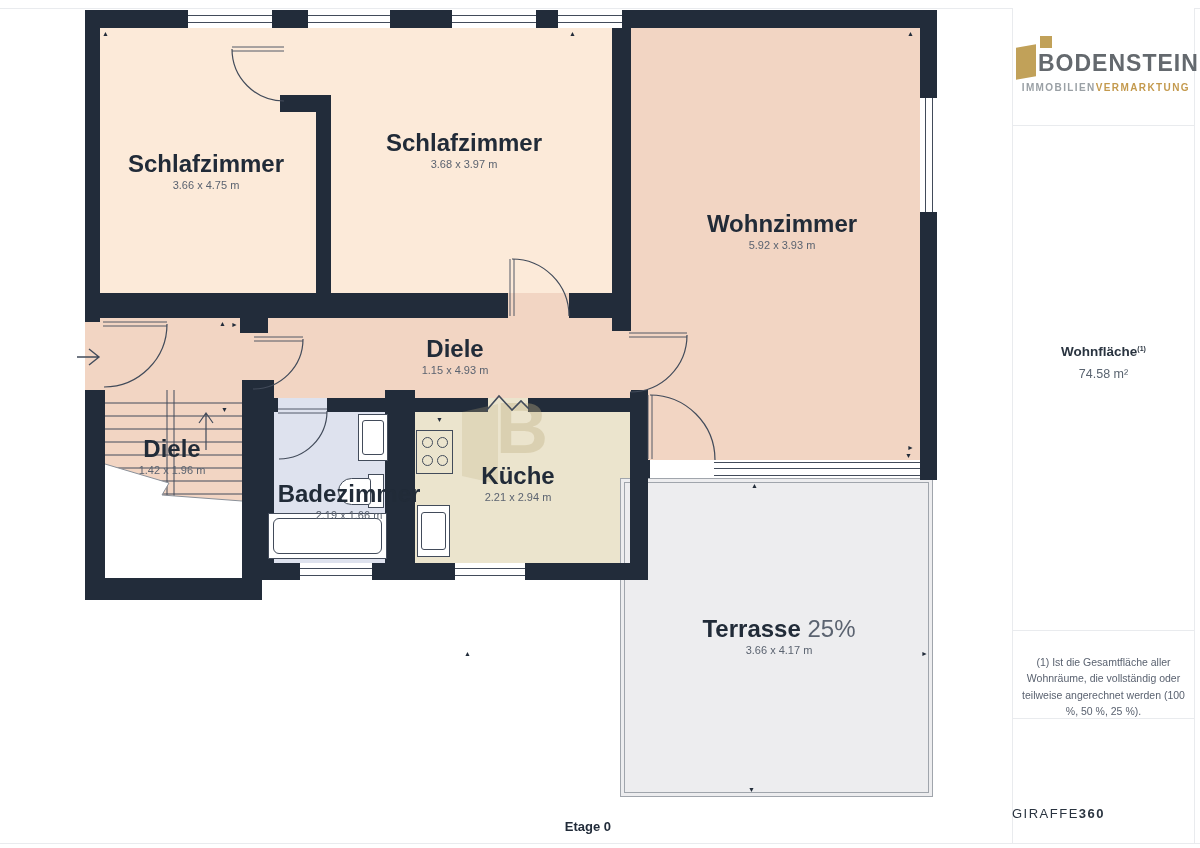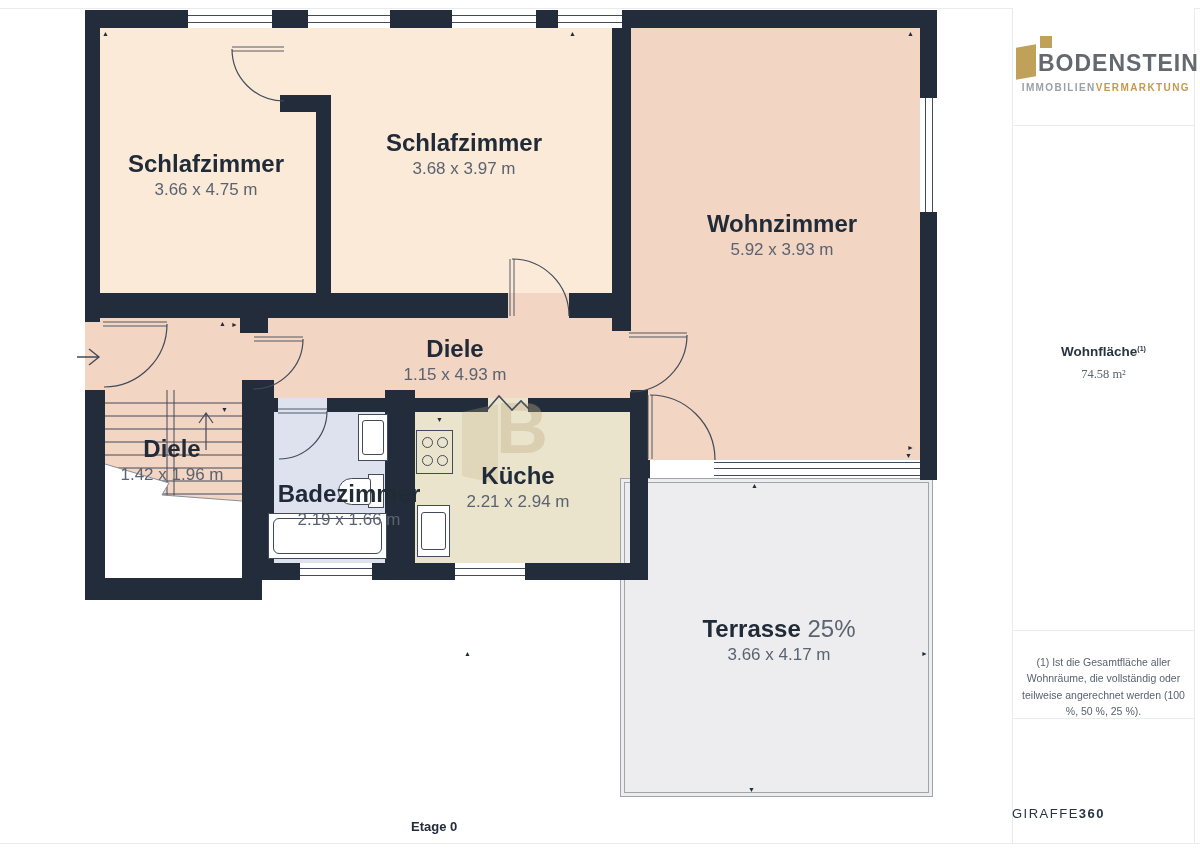--- a/index.html
+++ b/index.html
@@ -6,21 +6,21 @@
   .page{position:relative;width:1200px;height:848px;background:#fff;overflow:hidden;
         font-family:"Liberation Sans",sans-serif;}
   .abs{position:absolute;}
   .wall{position:absolute;background:#222c3a;}
   .fill{position:absolute;}
   .win-h{position:absolute;background:linear-gradient(to bottom,#fff 0 5px,#424b5a 5px 6px,#fff 6px 12px,#424b5a 12px 13px,#fff 13px 100%);}
   .win-v{position:absolute;background:linear-gradient(to right,#fff 0 5px,#424b5a 5px 6px,#fff 6px 12px,#424b5a 12px 13px,#fff 13px 100%);}
   .win-h3{position:absolute;background:linear-gradient(to bottom,#fff 0 2px,#424b5a 2px 3px,#fff 3px 8px,#424b5a 8px 9px,#fff 9px 15px,#424b5a 15px 16px,#fff 16px 100%);}
   .lbl{position:absolute;transform:translateX(-50%);text-align:center;white-space:nowrap;z-index:30;}
   .rname{font-size:24px;font-weight:700;color:#212b38;line-height:1.15;}
-  .rdims{font-size:17px;color:#5b6370;line-height:1.4;}
+  .rdims{font-size:11px;color:#5b6370;line-height:1.4;}
   .pct{font-weight:400;color:#5b6370;}
   .fix{position:absolute;border:1px solid #424b5a;box-sizing:border-box;}
   .mk{position:absolute;font-size:7px;color:#222c3a;line-height:1;font-style:normal;z-index:25;}
   .sb-div{position:absolute;left:1012px;width:183px;height:1px;background:#e9ebee;}
   .sb-txt{position:absolute;color:#5a6270;font-size:10.5px;line-height:1.55;text-align:center;}
   svg.lines{position:absolute;left:0;top:0;z-index:20;pointer-events:none;}
 </style>
 </head>
 <body>
 
@@ -175,42 +175,42 @@
     </div>
     <div class="lbl" style="left:518px;top:462px;">
       <div class="rname">Küche</div>
       <div class="rdims">2.21 x 2.94 m</div>
     </div>
     <div class="lbl" style="left:779px;top:615px;">
       <div class="rname"><span>Terrasse</span> <span class="pct">25%</span></div>
       <div class="rdims">3.66 x 4.17 m</div>
     </div>
 
-    <div class="abs" style="left:411px;top:819px;width:200px;text-align:left;font-size:13px;font-weight:700;color:#222c3a;">Etage 0</div>
+    <div class="abs" style="left:411px;top:819px;width:200px;text-align:right;font-size:13px;font-weight:700;color:#222c3a;">Etage 0</div>
   </div>
 
   <div class="abs" style="left:1012px;top:8px;width:183px;height:835px;border-left:1px solid #e9ebee;border-right:1px solid #e9ebee;background:#fff;box-sizing:border-box;"></div>
   <div class="sb-div" style="top:125px;"></div>
   <div class="sb-div" style="top:630px;"></div>
   <div class="sb-div" style="top:718px;"></div>
 
   <div class="abs" style="left:1012px;top:8px;width:183px;height:117px;">
     <div class="abs" style="left:4px;top:38px;width:20px;height:32px;background:#c1a159;transform:skewY(-10deg);"></div>
     <div class="abs" style="left:28px;top:28px;width:12px;height:12px;background:#c1a159;"></div>
     <div class="abs" style="left:26px;top:42px;font-size:23px;font-weight:700;letter-spacing:1px;color:#64696e;">BODENSTEIN</div>
     <div class="abs" style="left:0;top:74px;width:178px;text-align:right;font-size:10px;font-weight:600;letter-spacing:1.4px;">
       <span style="color:#9aa0a5;margin-top:21px;">IMMOBILIEN</span><span style="color:#c49a4e;">VERMARKTUNG</span>
     </div>
   </div>
 
   <div class="abs" style="left:1012px;top:344px;width:183px;text-align:center;">
     <div style="font-size:13.5px;font-weight:700;color:#2a3440;">
       <span>Wohnfläche</span><sup style="font-size:7px;">(1)</sup>
     </div>
-    <div style="margin-top:8px;font-size:12.5px;color:#5a6470;font-family:Liberation Serif, serif;">74.58 m²</div>
+    <div style="margin-top:8px;font-size:12.5px;color:#5a6470;">74.58 m²</div>
   </div>
 
   <div class="sb-txt" style="left:1022px;top:642px;width:163px;margin-top:12px;">(1) Ist die Gesamtfläche aller Wohnräume, die vollständig oder teilweise angerechnet werden (100 %, 50 %, 25 %).</div>
 
   <div class="abs" style="left:1012px;top:806px;width:183px;font-size:13px;letter-spacing:1.5px;color:#2a3440;">
     <span style="font-weight:400;">GIRAFFE</span><span style="font-weight:700;">360</span>
   </div>
 
 </div>
 

